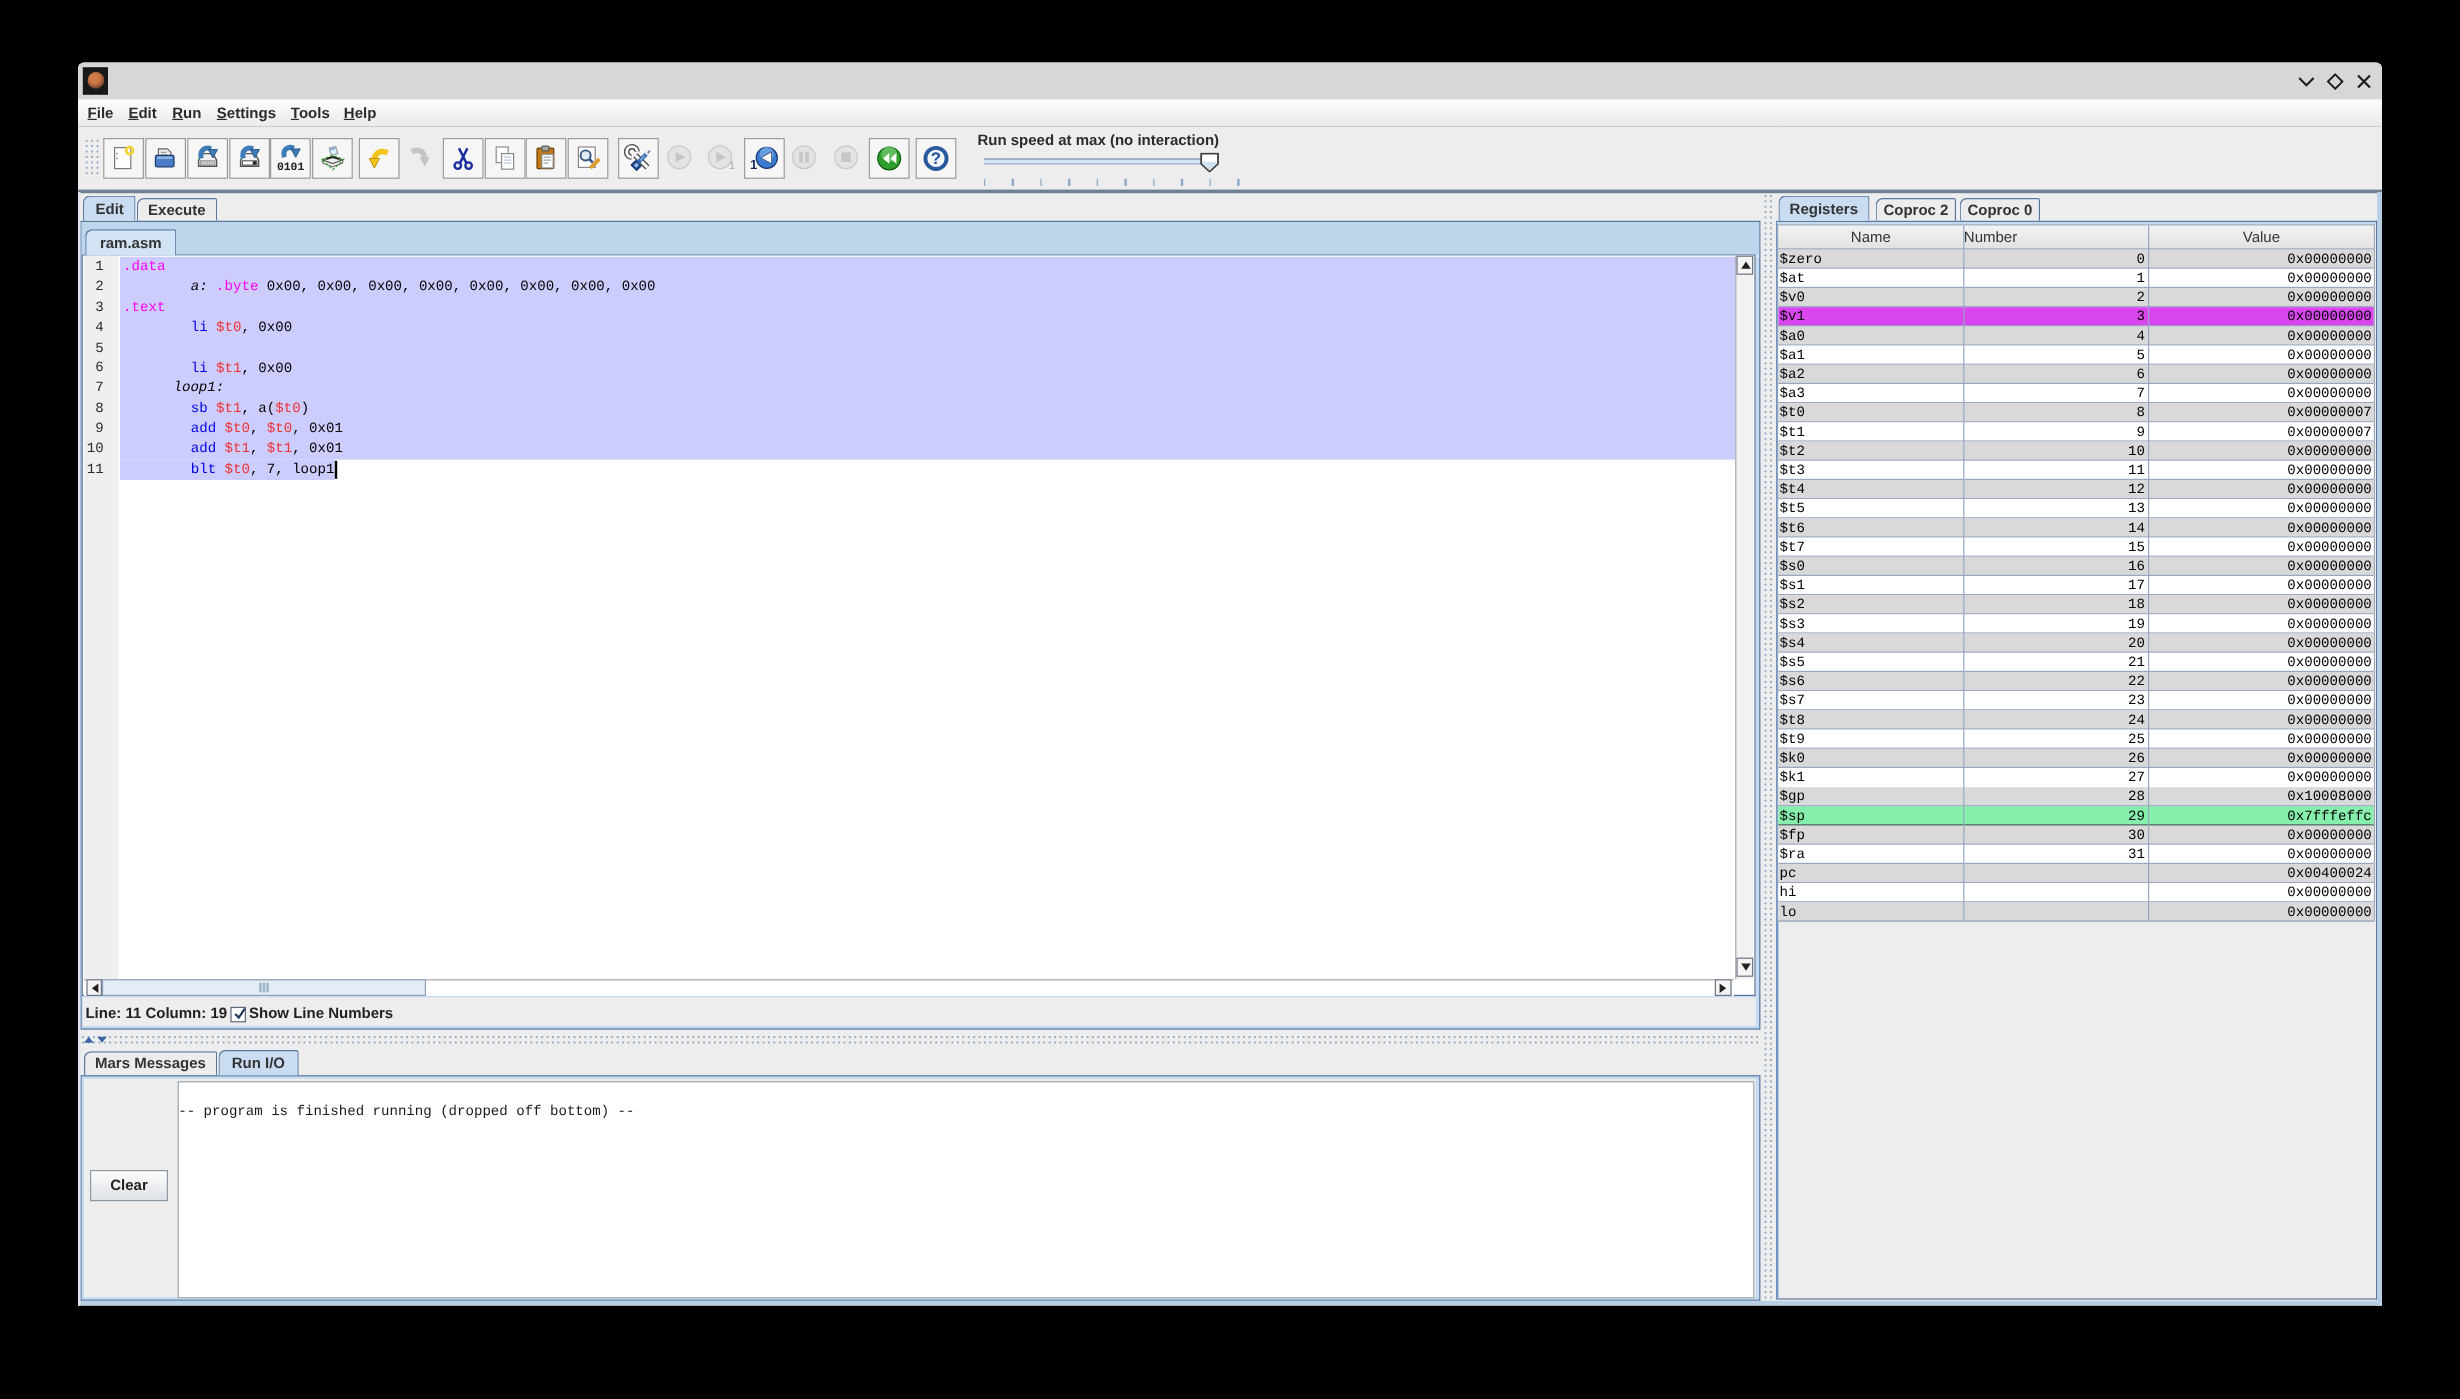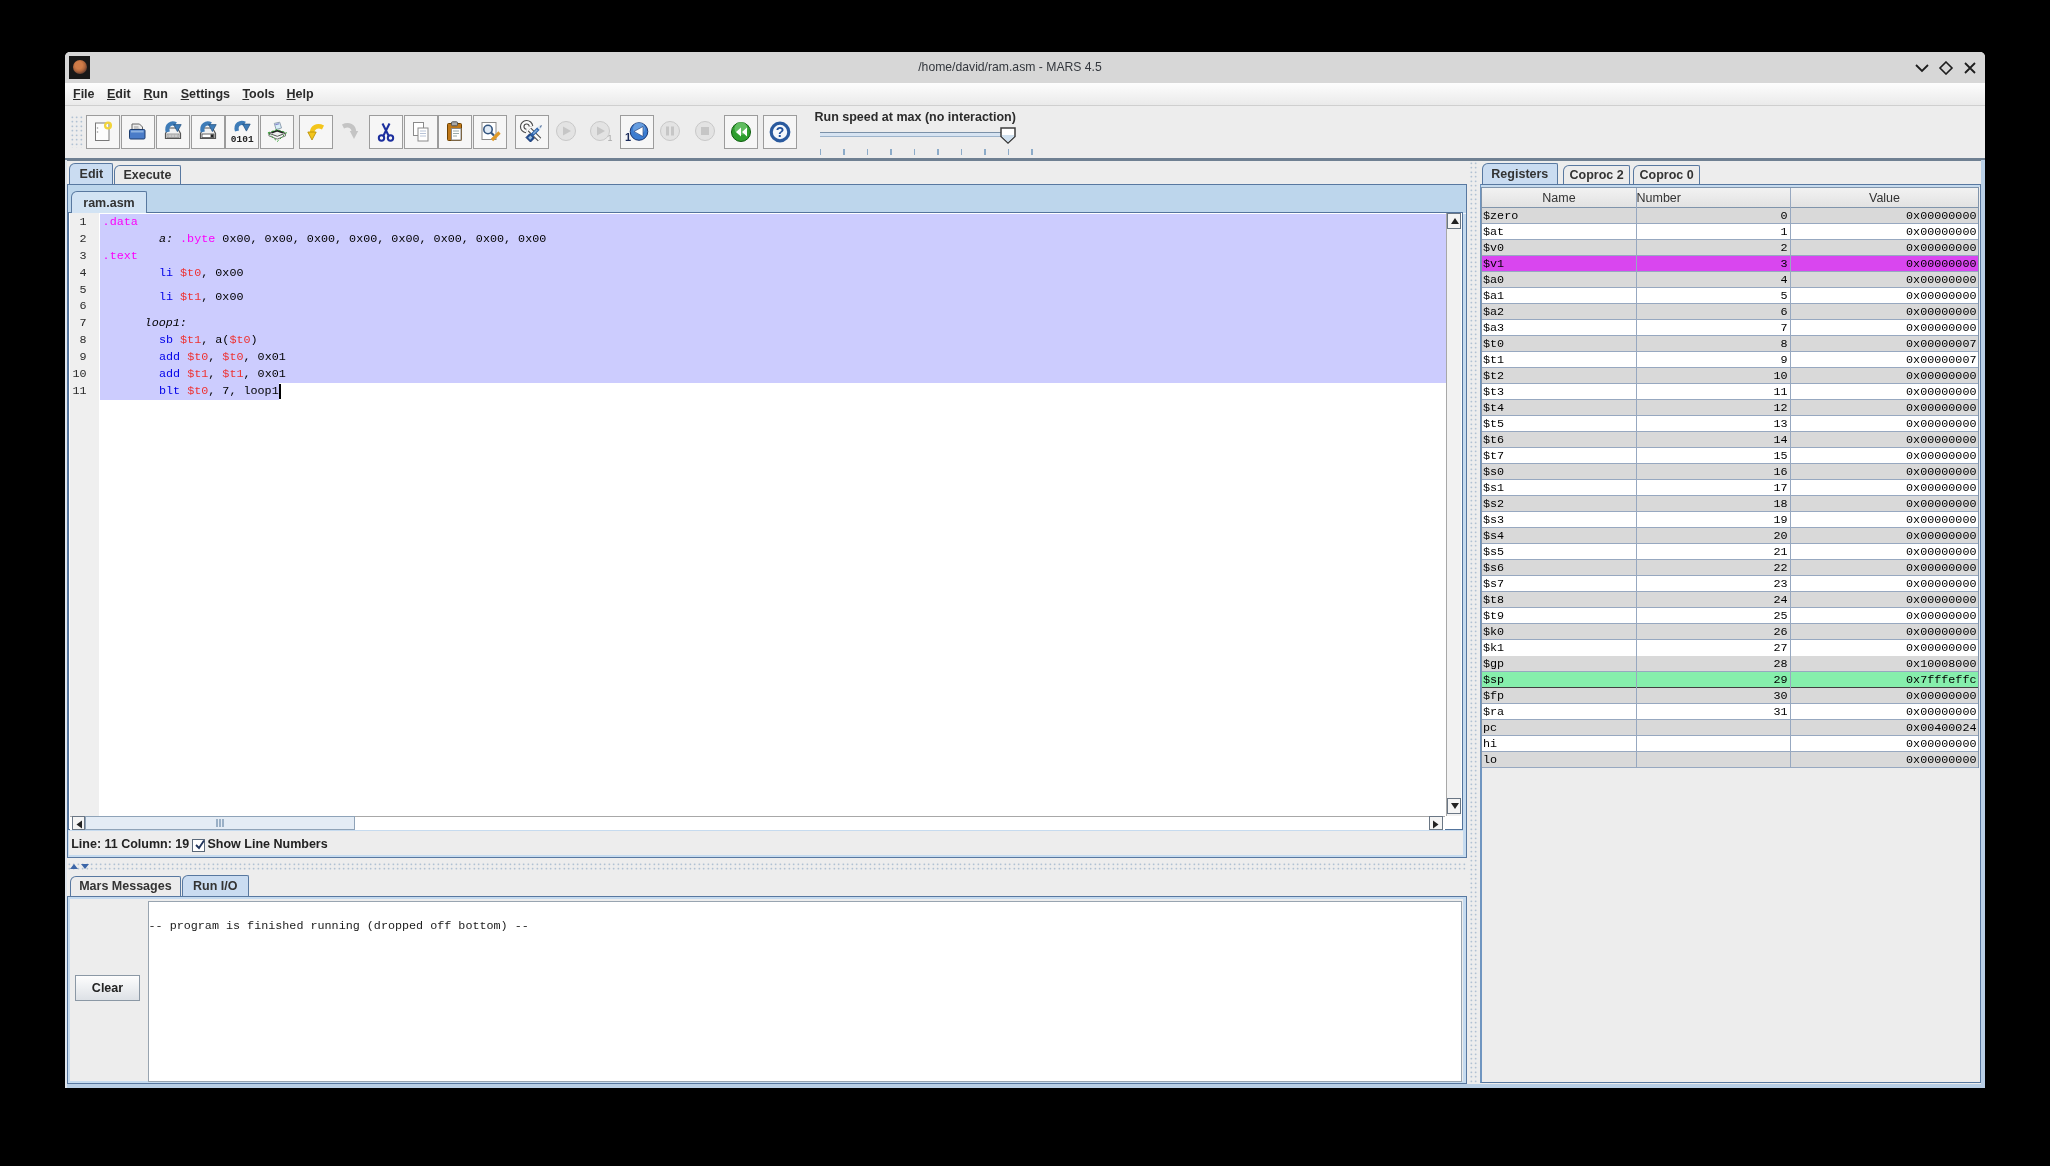--- a/index.html
+++ b/index.html
@@ -16,21 +16,20 @@
 .rnum{position:absolute;left:155px;width:151px;top:1px;text-align:right;font-family:"Liberation Mono",monospace;font-size:11.74px;color:#000;}
 .rval{position:absolute;left:0;width:495px;top:1px;text-align:right;font-family:"Liberation Mono",monospace;font-size:11.74px;color:#000;}
 .dots{background-image:radial-gradient(circle,#8aa6c4 0.75px,rgba(0,0,0,0) 0.95px);background-size:4.5px 4.5px;}
 .arrbtn{position:absolute;background:#f4f4f4;border:1px solid #6a7684;}
 .gnum{position:absolute;left:0;width:16.7px;text-align:right;font-family:"Liberation Mono",monospace;font-size:11.74px;line-height:16.95px;color:#2a2a2a;}
 </style></head><body>
 <div id="win">
 <div class="a" id="title"></div>
 <div class="a" style="left:4px;top:4px;width:21px;height:23px;background:#181818;"></div>
 <div class="a" style="left:7.5px;top:8px;width:14px;height:14px;border-radius:50%;background:radial-gradient(circle at 42% 38%,#d07c48 0 30%,#b0663c 50%,#6a4030 72%,#2a2c34 92%);"></div>
-<div class="a" style="left:545px;top:8px;width:800px;text-align:center;font-size:12.2px;color:#33373d;">/home/david/ram.asm - MARS 4.5</div>
 <svg class="a" style="left:1850px;top:9px;" width="62" height="14" viewBox="0 0 62 14">
 <path d="M1 4 L7 10 L13 4" fill="none" stroke="#1d1d1d" stroke-width="1.8"></path>
 <path d="M31 1 L37 7 L31 13 L25 7 Z" fill="none" stroke="#1d1d1d" stroke-width="1.6"></path>
 <path d="M50 2 L60 12 M60 2 L50 12" fill="none" stroke="#1d1d1d" stroke-width="1.8"></path>
 </svg>
 <div class="a" style="left:0;top:31px;width:1920px;height:23px;background:linear-gradient(#fdfdfd,#eaeaea);border-bottom:1px solid #cfcfcf;"></div>
 <div class="mi" style="left:8px;top:34.5px;"><u>F</u>ile</div>
 <div class="mi" style="left:42px;top:34.5px;"><u>E</u>dit</div>
 <div class="mi" style="left:78.5px;top:34.5px;"><u>R</u>un</div>
 <div class="mi" style="left:115.7px;top:34.5px;"><u>S</u>ettings</div>
@@ -187,21 +186,21 @@
 <div class="gnum" style="left:4.8px;top:297.3px;">9</div>
 <div class="gnum" style="left:4.8px;top:314.2px;">10</div>
 <div class="gnum" style="left:4.8px;top:331.2px;">11</div>
 <div class="a" style="left:34.5px;top:161px;width:1346px;height:602.5px;background:#fff;"></div>
 <div class="a" style="left:34.5px;top:161.7px;width:1346px;height:169.5px;background:#ccccfe;"></div>
 <div class="a" style="left:34.5px;top:331.2px;width:179.2px;height:16.95px;background:#ccccfe;"></div>
 <div class="cl" style="left:37.6px;top:161.70px;"><span style="color:#fb00fb;">.data</span></div>
 <div class="cl" style="left:37.6px;top:178.65px;">        <span style="font-style:italic;">a:</span> <span style="color:#fb00fb;">.byte</span> 0x00, 0x00, 0x00, 0x00, 0x00, 0x00, 0x00, 0x00</div>
 <div class="cl" style="left:37.6px;top:195.60px;"><span style="color:#fb00fb;">.text</span></div>
 <div class="cl" style="left:37.6px;top:212.55px;text-align:center;">        <span style="color:#0000e8;">li</span> <span style="color:#ee3232;">$t0</span>, 0x00</div>
-<div class="cl" style="left:37.6px;top:237px;">        <span style="color:#0000e8;">li</span> <span style="color:#ee3232;">$t1</span>, 0x00</div>
+<div class="cl" style="left:37.6px;top:247px;">        <span style="color:#0000e8;">li</span> <span style="color:#ee3232;">$t1</span>, 0x00</div>
 <div class="cl" style="left:37.6px;top:246.45px;"></div>
 <div class="cl" style="left:37.6px;top:263.40px;"><span style="font-style:italic;margin-left:42px;">loop1:</span></div>
 <div class="cl" style="left:37.6px;top:280.35px;">        <span style="color:#0000e8;">sb</span> <span style="color:#ee3232;">$t1</span>, a(<span style="color:#ee3232;">$t0</span>)</div>
 <div class="cl" style="left:37.6px;top:297.30px;">        <span style="color:#0000e8;">add</span> <span style="color:#ee3232;">$t0</span>, <span style="color:#ee3232;">$t0</span>, 0x01</div>
 <div class="cl" style="left:37.6px;top:314.25px;">        <span style="color:#0000e8;">add</span> <span style="color:#ee3232;">$t1</span>, <span style="color:#ee3232;">$t1</span>, 0x01</div>
 <div class="cl" style="left:37.6px;top:331.20px;">        <span style="color:#0000e8;">blt</span> <span style="color:#ee3232;">$t0</span>, 7, loop1</div>
 <div class="a" style="left:213.9px;top:332.2px;width:2px;height:15px;background:#000;"></div>
 <div class="a" style="left:1380.5px;top:161px;width:15.5px;height:602.5px;background:#f2f2f2;border-left:1px solid #a8a8a8;"></div>
 <div class="arrbtn" style="left:1381.5px;top:161px;width:14.5px;height:16px;"><svg width="14" height="14" viewBox="0 0 14 14">
         <path d="M7 4 L11 10 H3 Z" fill="#222"></path>

